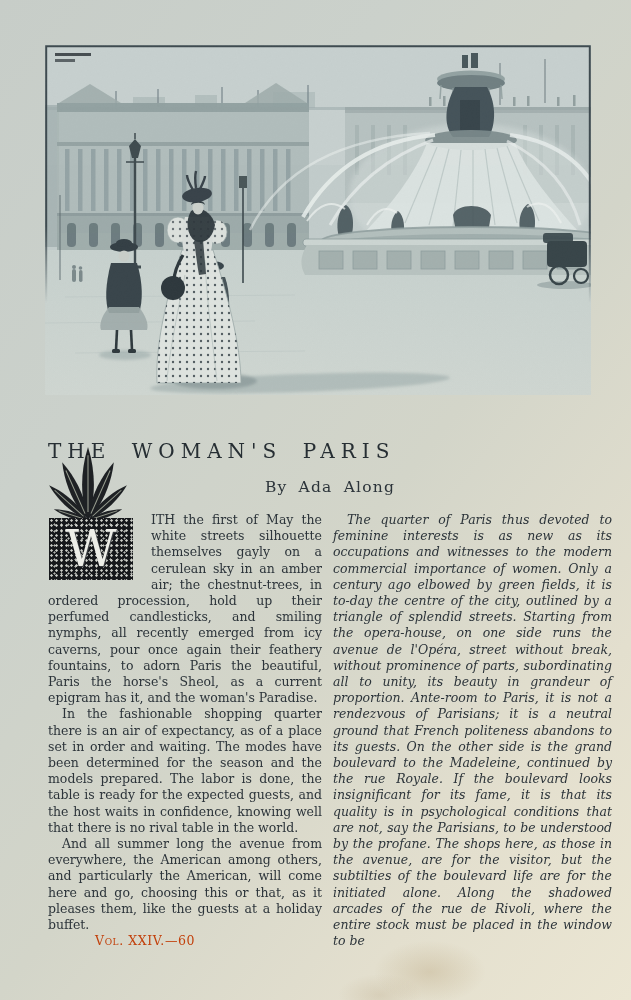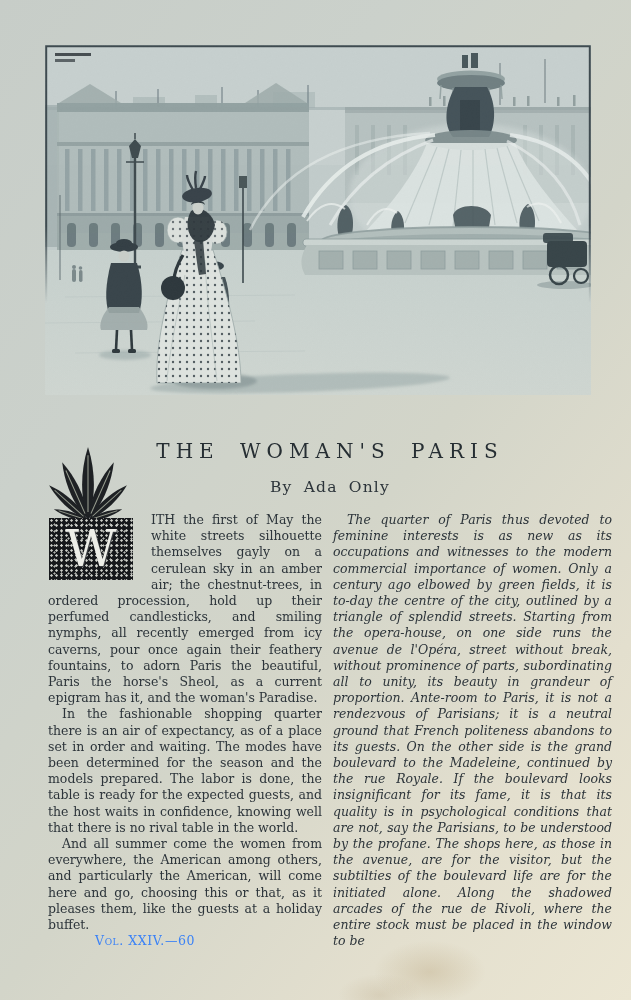--- a/index.html
+++ b/index.html
@@ -8,21 +8,21 @@
     font-family:"DejaVu Serif",serif;
     background-image:
       radial-gradient(ellipse 80px 45px at 430px 972px, rgba(151,117,61,.20), rgba(151,117,61,0) 70%),
       radial-gradient(ellipse 60px 30px at 380px 995px, rgba(140,105,55,.14), rgba(140,105,55,0) 70%),
       linear-gradient(128deg,#c7cdc8 0%,#cbd1cb 28%,#d3d5c9 55%,#e3dfce 80%,#ebe6d3 100%);
   }
   .page{position:absolute;inset:0;}
   .illus{position:absolute;left:45px;top:45px;width:546px;height:350px;}
   .illus svg{display:block;width:100%;height:100%;}
   .title{
-    position:absolute;left:48px;top:441px;width:564px;text-align:center;
+    position:absolute;left:48px;top:441px;width:564px;text-align:left;
     font-size:20px;line-height:1;letter-spacing:6px;word-spacing:8px;color:#262e33;
     font-family:"DejaVu Serif",serif;
   }
   .byline{
     position:absolute;left:48px;top:480px;width:564px;text-align:center;
     font-size:15.5px;line-height:1;letter-spacing:1.2px;word-spacing:5px;color:#2c343a;
   }
   .columns{position:absolute;left:48px;top:512px;width:564px;display:flex;gap:11px;}
   .col-left{width:274px;}
   .col-right{width:279px;font-style:italic;}
@@ -41,21 +41,21 @@
       radial-gradient(circle, rgba(226,228,220,.75) 0 .8px, transparent 1.4px);
     background-size:5px 5px,7px 7px;
     background-position:0 0,2px 3px;
     display:flex;align-items:center;justify-content:center;
   }
   .w-letter{
     font-family:"DejaVu Serif",serif;font-size:50px;line-height:1;color:#edeee8;
     text-shadow:1px 1px 0 #3a3d40;
   }
   .footer{
-    position:absolute;left:95px;top:933px;font-size:12.5px;color:#3b82f6;
+    position:absolute;left:95px;top:933px;font-size:12.5px;color:#c2410c;
     font-variant:small-caps;letter-spacing:.6px;
   }
 </style>
 </head>
 <body>
 
 <div class="page">
 
   <div class="illus">
     <svg viewBox="0 0 546 350">
@@ -327,21 +327,21 @@
         <rect x="10" y="14" width="20" height="3" fill="#2f363b" opacity=".7"></rect>
       </g>
 
       <path d="M1.2,258 L1.2,1.2 L544.8,1.2 L544.8,258" fill="none" stroke="url(#borderFade)" stroke-width="2"></path>
 
       <rect x="0" y="0" width="546" height="350" filter="url(#grain)" opacity=".55"></rect>
     </svg>
   </div>
 
   <div class="title">THE WOMAN'S PARIS</div>
-  <div class="byline">By Ada Only</div>
+  <div class="byline">By Ada Along</div>
 
   <div class="columns">
     <div class="col-left">
       <p>
         <span class="initial-float">
           <svg class="leaf-svg" viewBox="0 0 114 92">
             <g transform="translate(57,88)">
               <path d="M-2,4 L2,4 L1,-8 L-1,-8 Z" fill="#1e2124"></path>
               <g fill="#1e2124">
                 <g transform="rotate(-72) scale(0.55)">
@@ -374,21 +374,21 @@
                   </g>
               </g>
             </g>
           </svg>
           <span class="w-block">
             <span class="w-letter">W</span>
           </span>
         </span><span>ITH the first of May the white streets silhouette themselves gayly on a cerulean sky in an amber air; the chestnut-trees, in ordered procession, hold up their perfumed candlesticks, and smiling nymphs, all recently emerged from icy caverns, pour once again their feathery fountains, to adorn Paris the beautiful, Paris the horse's Sheol, as a current epigram has it, and the woman's Paradise.</span>
       </p>
       <p class="indent">In the fashionable shopping quarter there is an air of expectancy, as of a place set in order and waiting. The modes have been determined for the season and the models prepared. The labor is done, the table is ready for the expected guests, and the host waits in confidence, knowing well that there is no rival table in the world.</p>
-      <p class="indent">And all summer come the women from everywhere, the American among others, and particularly the American, will come here and go, choosing this or that, as it pleases them, like the guests at a holiday buffet.</p>
+      <p class="indent">And all summer long the avenue from everywhere, the American among others, and particularly the American, will come here and go, choosing this or that, as it pleases them, like the guests at a holiday buffet.</p>
     </div>
     <div class="col-right">
       <p class="indent">The quarter of Paris thus devoted to feminine interests is as new as its occupations and witnesses to the modern commercial importance of women. Only a century ago elbowed by green fields, it is to-day the centre of the city, outlined by a triangle of splendid streets. Starting from the opera-house, on one side runs the avenue de l'Opéra, street without break, without prominence of parts, subordinating all to unity, its beauty in grandeur of proportion. Ante-room to Paris, it is not a rendezvous of Parisians; it is a neutral ground that French politeness abandons to its guests. On the other side is the grand boulevard to the Madeleine, continued by the rue Royale. If the boulevard looks insignificant for its fame, it is that its quality is in psychological conditions that are not, say the Parisians, to be understood by the profane. The shops here, as those in the avenue, are for the visitor, but the subtilties of the boulevard life are for the initiated alone. Along the shadowed arcades of the rue de Rivoli, where the entire stock must be placed in the window to be</p>
     </div>
   </div>
 
   <div class="footer">Vol. XXIV.—60</div>
 
 </div>
 

